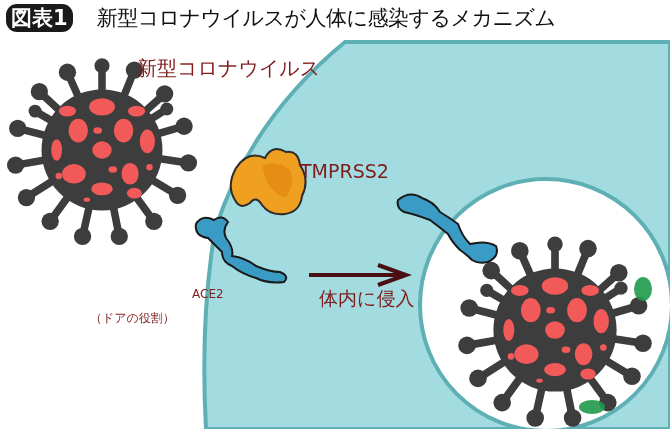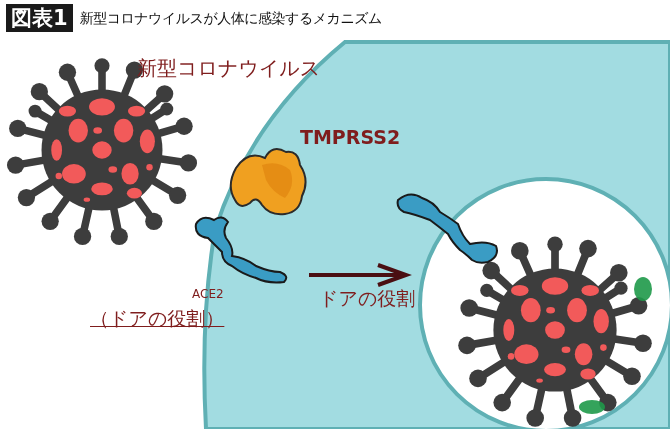--- a/index.html
+++ b/index.html
@@ -1,25 +1,25 @@
 <!DOCTYPE html>
 <html><head>
 <meta charset="utf-8">
 <style>
   html, body { margin: 0; padding: 0; }
   body { width: 670px; height: 429px; overflow: hidden; background: #ffffff; position: relative; font-family: "DejaVu Sans", sans-serif; }
   .stage { position: absolute; left: 0; top: 0; width: 670px; height: 429px; }
   .title-bar { position: absolute; left: 6px; top: 3px; height: 30px; display: flex; align-items: center; }
-  .title-tag { background: #1a1a1a; color: #ffffff; font-weight: bold; font-size: 21px; padding: 1px 5px 1px 5px; line-height: 26px; letter-spacing: 0px; }
-  .title-text { color: #111111; font-size: 14px; margin-left: 7px; line-height: 26px; letter-spacing: -0.5px; }
+  .title-tag { background: #1a1a1a; color: #ffffff; font-weight: bold; font-size: 21px; padding: 1px 5px 1px 5px; line-height: 26px; letter-spacing: 0px; border-radius: 11px; }
+  .title-text { color: #111111; font-size: 21px; margin-left: 24px; line-height: 26px; letter-spacing: -0.5px; }
   .label { position: absolute; color: #7f1d1d; font-size: 19px; line-height: 22px; white-space: nowrap; }
   .label-virus { left: 137px; top: 57px; font-size: 20px; }
-  .label-tmprss { left: 300px; top: 126px; font-size: 19px; font-weight: bold; }
+  .label-tmprss { left: 300px; top: 160px; font-size: 19px; }
   .label-ace { left: 192px; top: 283px; font-size: 12px; }
-  .label-door { left: 90px; top: 307px; font-size: 19px; text-decoration: underline; }
+  .label-door { left: 90px; top: 307px; font-size: 12px; }
   .label-invade { left: 319px; top: 287px; font-size: 19px; }
   svg { position: absolute; left: 0; top: 0; }
 </style>
 </head>
 <body>
 
 <div class="stage">
   <svg width="670" height="429" viewBox="0 0 670 429">
     <defs>
       <g id="virus-shape">
@@ -118,14 +118,14 @@
 
   <div class="title-bar">
     <span class="title-tag">図表1</span>
     <span class="title-text">新型コロナウイルスが人体に感染するメカニズム</span>
   </div>
 
   <div class="label label-virus">新型コロナウイルス</div>
   <div class="label label-tmprss">TMPRSS2</div>
   <div class="label label-ace">ACE2</div>
   <div class="label label-door">（ドアの役割）</div>
-  <div class="label label-invade">ドアの役割</div>
+  <div class="label label-invade">体内に侵入</div>
 </div>
 
 </body></html>

